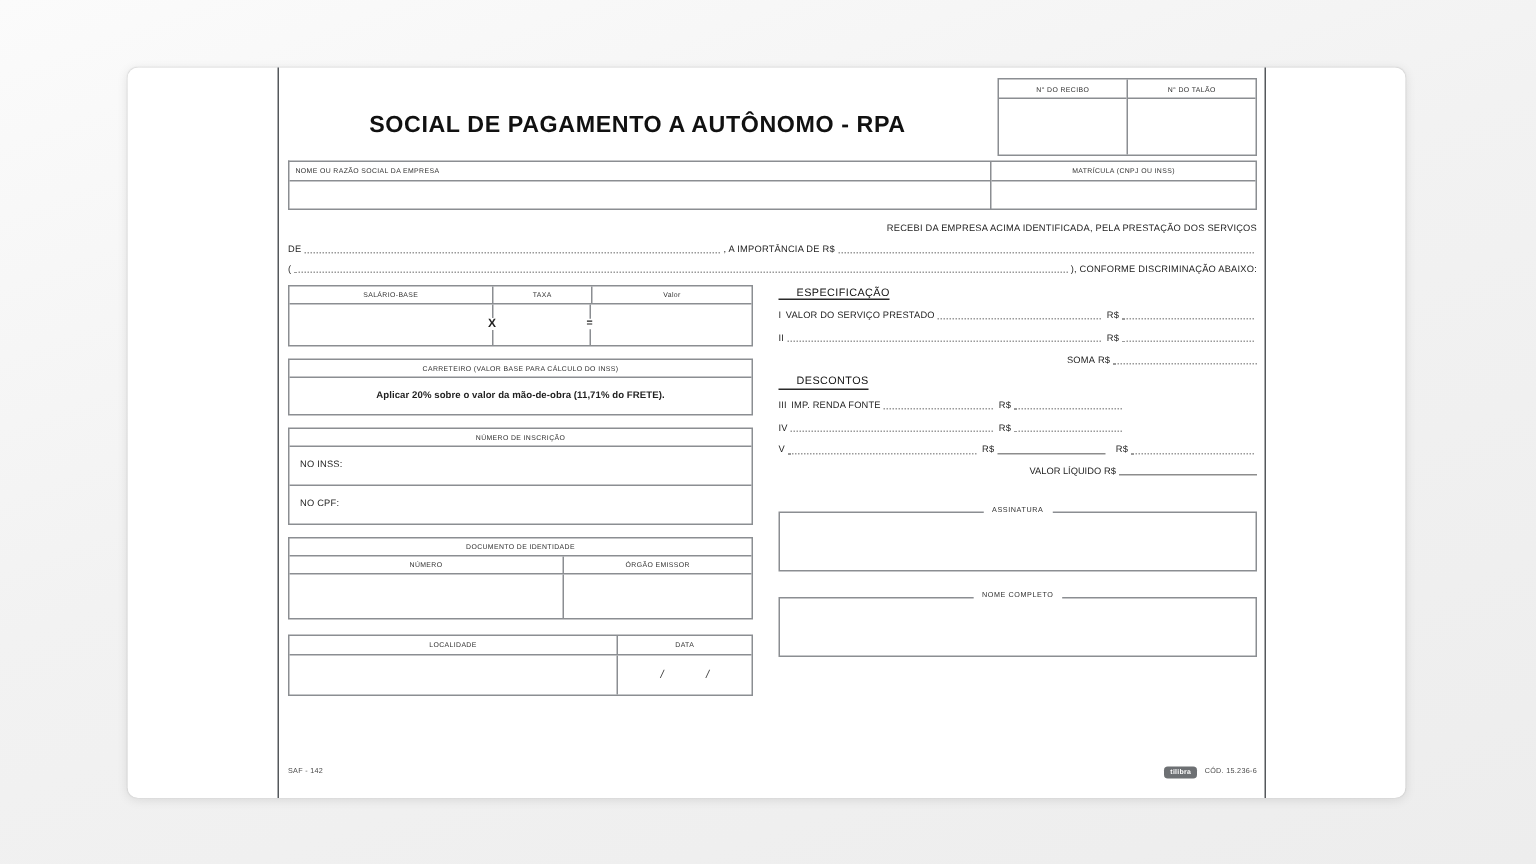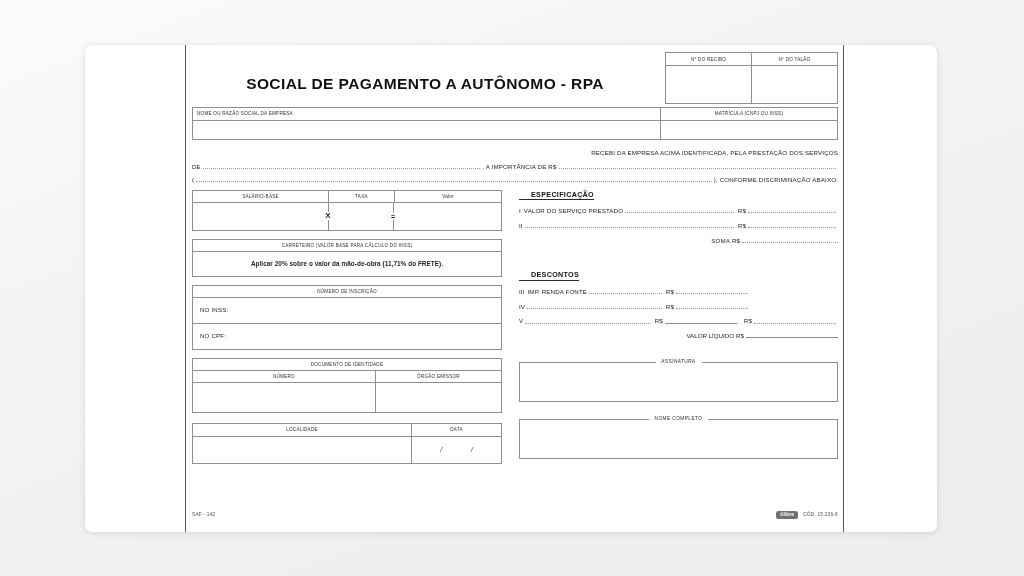--- a/index.html
+++ b/index.html
@@ -262,21 +262,21 @@
     align-items: center;
     justify-content: space-evenly;
     font-size: 7.5px;
     color: #3a3a3a;
     font-style: italic;
   }
 
   
   .sec-title {
     font-size: 7.2px;
-    font-weight: bold;
+    font-weight: normal;
     letter-spacing: 0.3px;
     color: #111;
     display: inline-block;
     border-bottom: 1px solid #2a2a2a;
     padding-bottom: 0.5px;
     margin-bottom: 7px;
     padding-left: 12px;
   }
   .spec-line, .desc-line {
     display: flex;
@@ -298,21 +298,21 @@
     display: flex;
     align-items: flex-end;
     justify-content: flex-end;
     font-size: 6.2px;
     color: #1f1f1f;
     margin-bottom: 4px;
   }
   .soma-label { letter-spacing: 0.15px; }
   .soma-amt { flex: 0 0 96px; border-bottom: 1px dotted #9a9a9a; margin: 0 0 1.6px 2px; }
 
-  .desc-wrap { margin-top: 26px; }
+  .desc-wrap { margin-top: 5px; }
   .vl-line {
     display: flex;
     align-items: flex-end;
     justify-content: flex-end;
     font-size: 6.2px;
     color: #1f1f1f;
     margin-top: 2px;
   }
   .vl-amt { flex: 0 0 92px; border-bottom: 1px solid #8d8d8d; margin: 0 0 1.6px 2px; }
 

